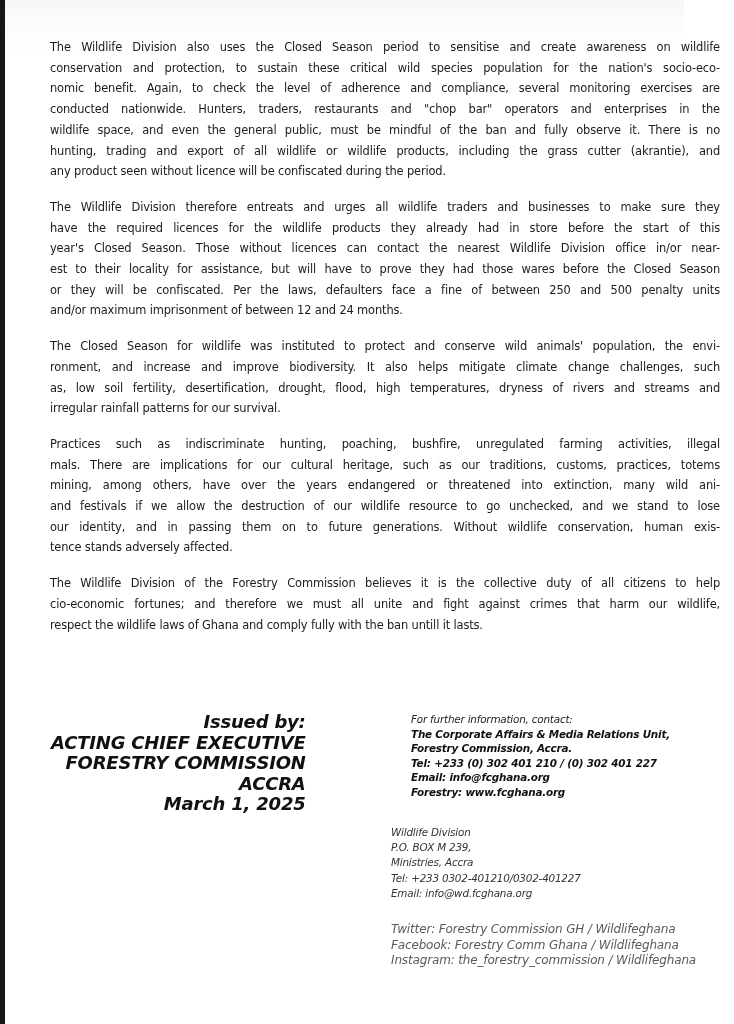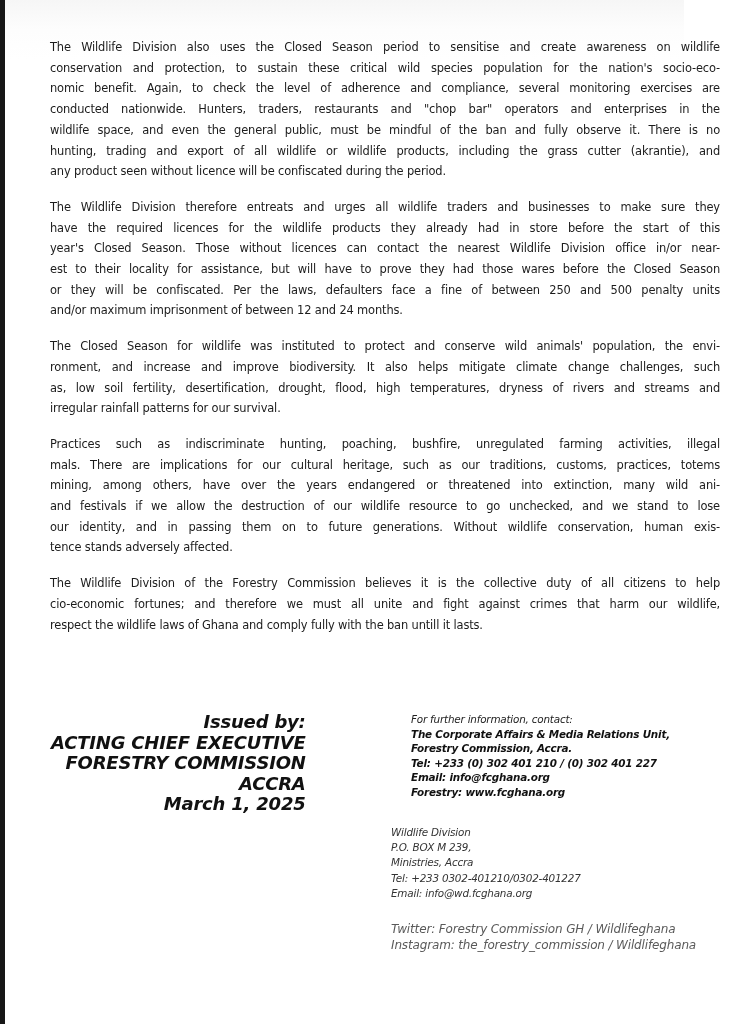--- a/index.html
+++ b/index.html
@@ -161,15 +161,16 @@
   <div class="wd">
     <span class="row">Wildlife Division</span>
     <span class="row">P.O. BOX M 239,</span>
     <span class="row">Ministries, Accra</span>
     <span class="row">Tel: +233 0302-401210/0302-401227</span>
     <span class="row">Email: info@wd.fcghana.org</span>
   </div>
 
   <div class="social">
     <span class="row">Twitter: Forestry Commission GH / Wildlifeghana</span>
+    <span class="row">Facebook: Forestry Comm Ghana / Wildlifeghana</span>
     <span class="row">Instagram: the_forestry_commission / Wildlifeghana</span>
   </div>
 </div>
 
 </body></html>

